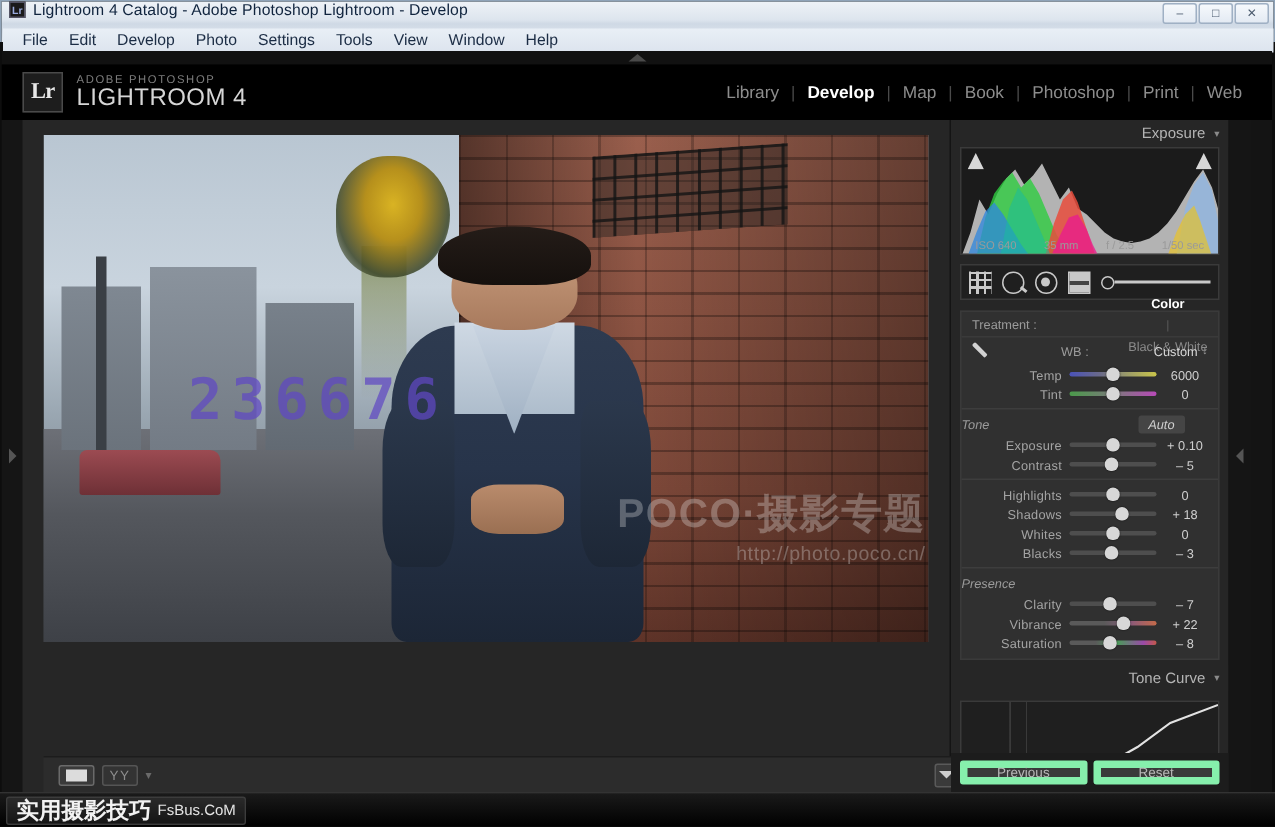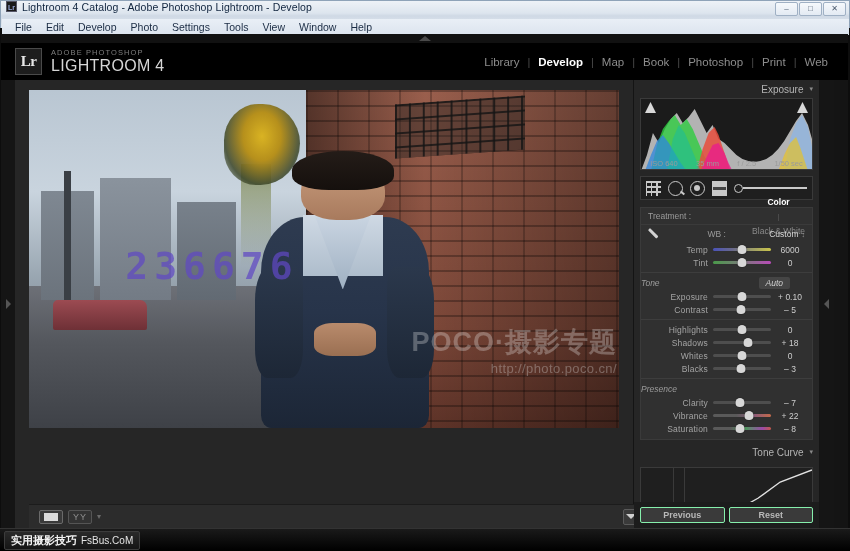--- a/index.html
+++ b/index.html
@@ -239,33 +239,33 @@
       linear-gradient(to right, #3a3a3a 1px, transparent 1px),
       linear-gradient(to right, #3a3a3a 1px, transparent 1px),
       linear-gradient(to right, #3a3a3a 1px, transparent 1px);
     background-size:25% 100%, 50% 100%, 75% 100%;
     background-repeat:no-repeat;
     background-position:25% 0, 50% 0, 75% 0; }
 
   
   .lr-foot { position:absolute; left:633px; bottom:0; width:185px; height:26px;
     background:#1c1c1c; display:flex; align-items:center; gap:4px; padding:0 6px; }
-  .foot-btn { flex:1; height:16px; background:#3a3a3a; border:1px solid #86efac;
+  .foot-btn { flex:1; height:16px; background:#3a3a3a; border:5px solid #86efac;
     border-radius:2px; color:#b8b8b8; font-size:9px;
-    display:flex; align-items:center; justify-content:center;font-weight:bold; }
+    display:flex; align-items:center; justify-content:center; }
 
   
   .taskbar { position:absolute; left:0; top:528px; width:850px; height:23px;
     background:linear-gradient(to bottom,#1a1a1a,#000); border-top:1px solid #333;
     display:flex; align-items:center; }
   .task-item { margin-left:4px; height:19px; padding:0 6px;
     background:linear-gradient(to bottom,#2a2a2a,#151515);
     border:1px solid #3c3c3c; border-radius:2px;
     display:flex; align-items:center; gap:4px; }
-  .task-cn { font-size:11px; color:#f2f2f2; font-weight:bold;
+  .task-cn { font-size:15px; color:#f2f2f2; font-weight:bold;
     font-family:"DejaVu Sans", sans-serif; }
   .task-en { font-size:10px; color:#e4e4e4; }
 </style>
 </head>
 <body>
 
 <div id="app">
 
   <div class="win-frame">
     <div class="win-titlebar">

